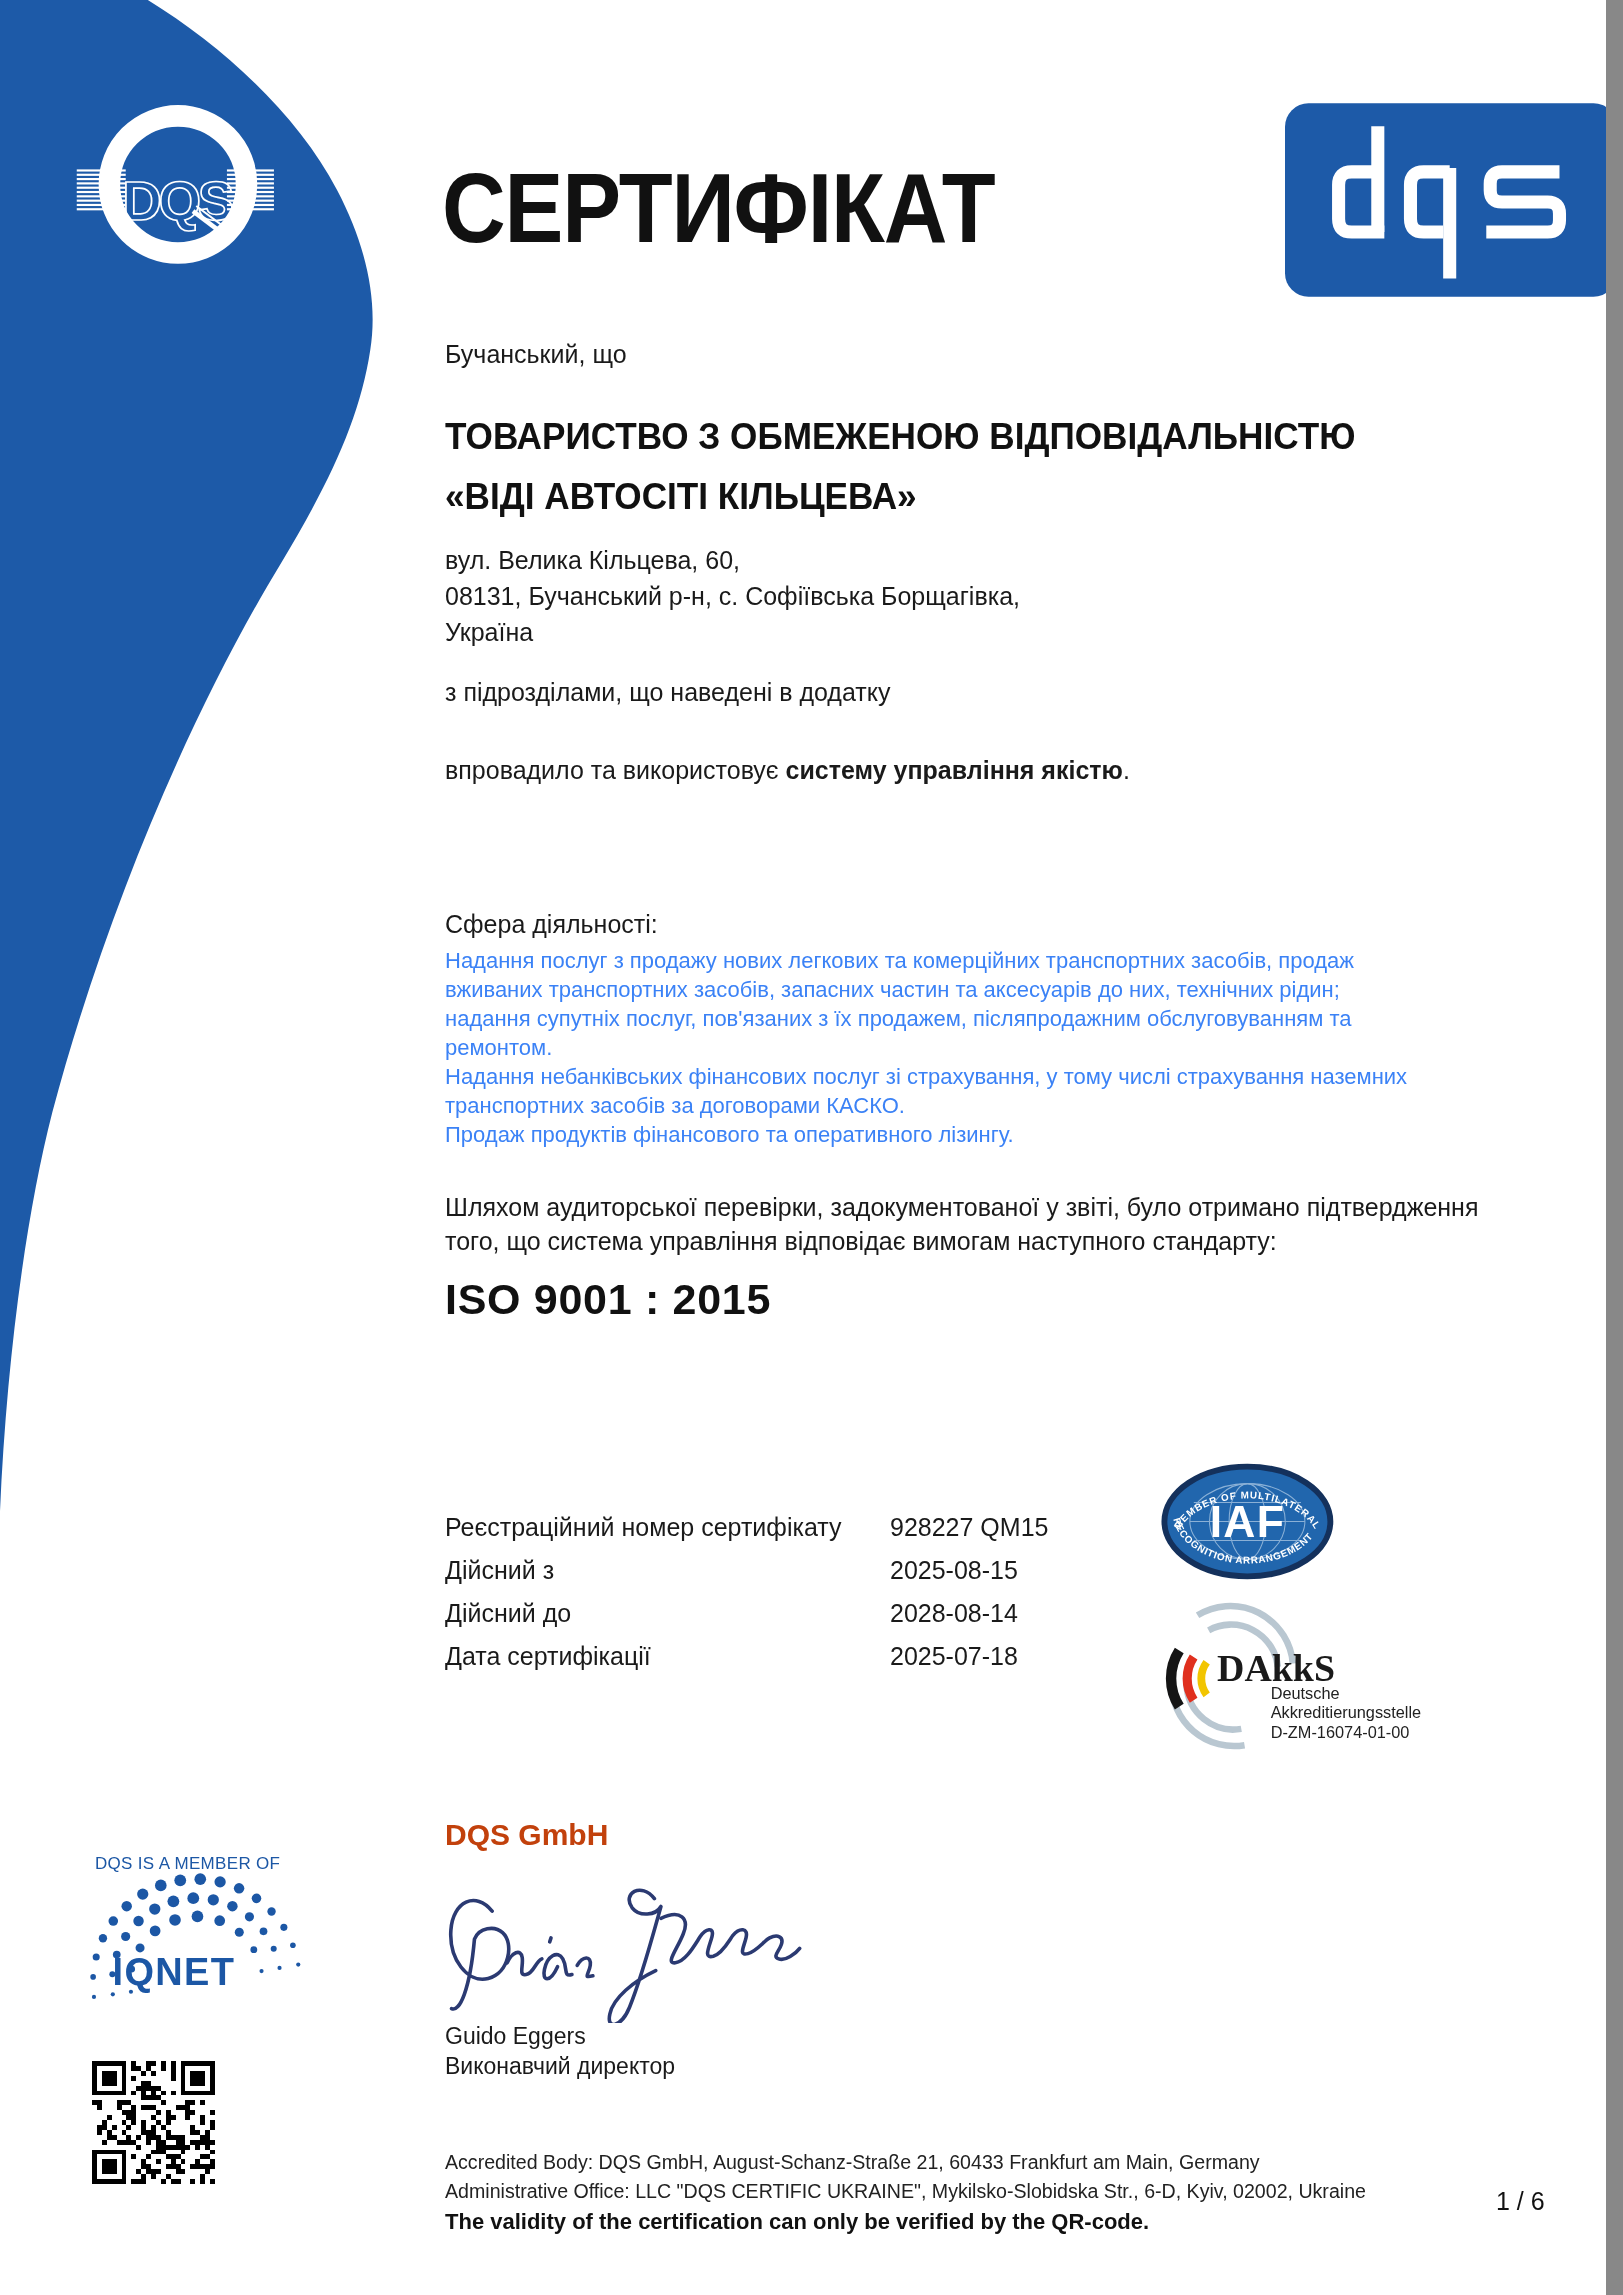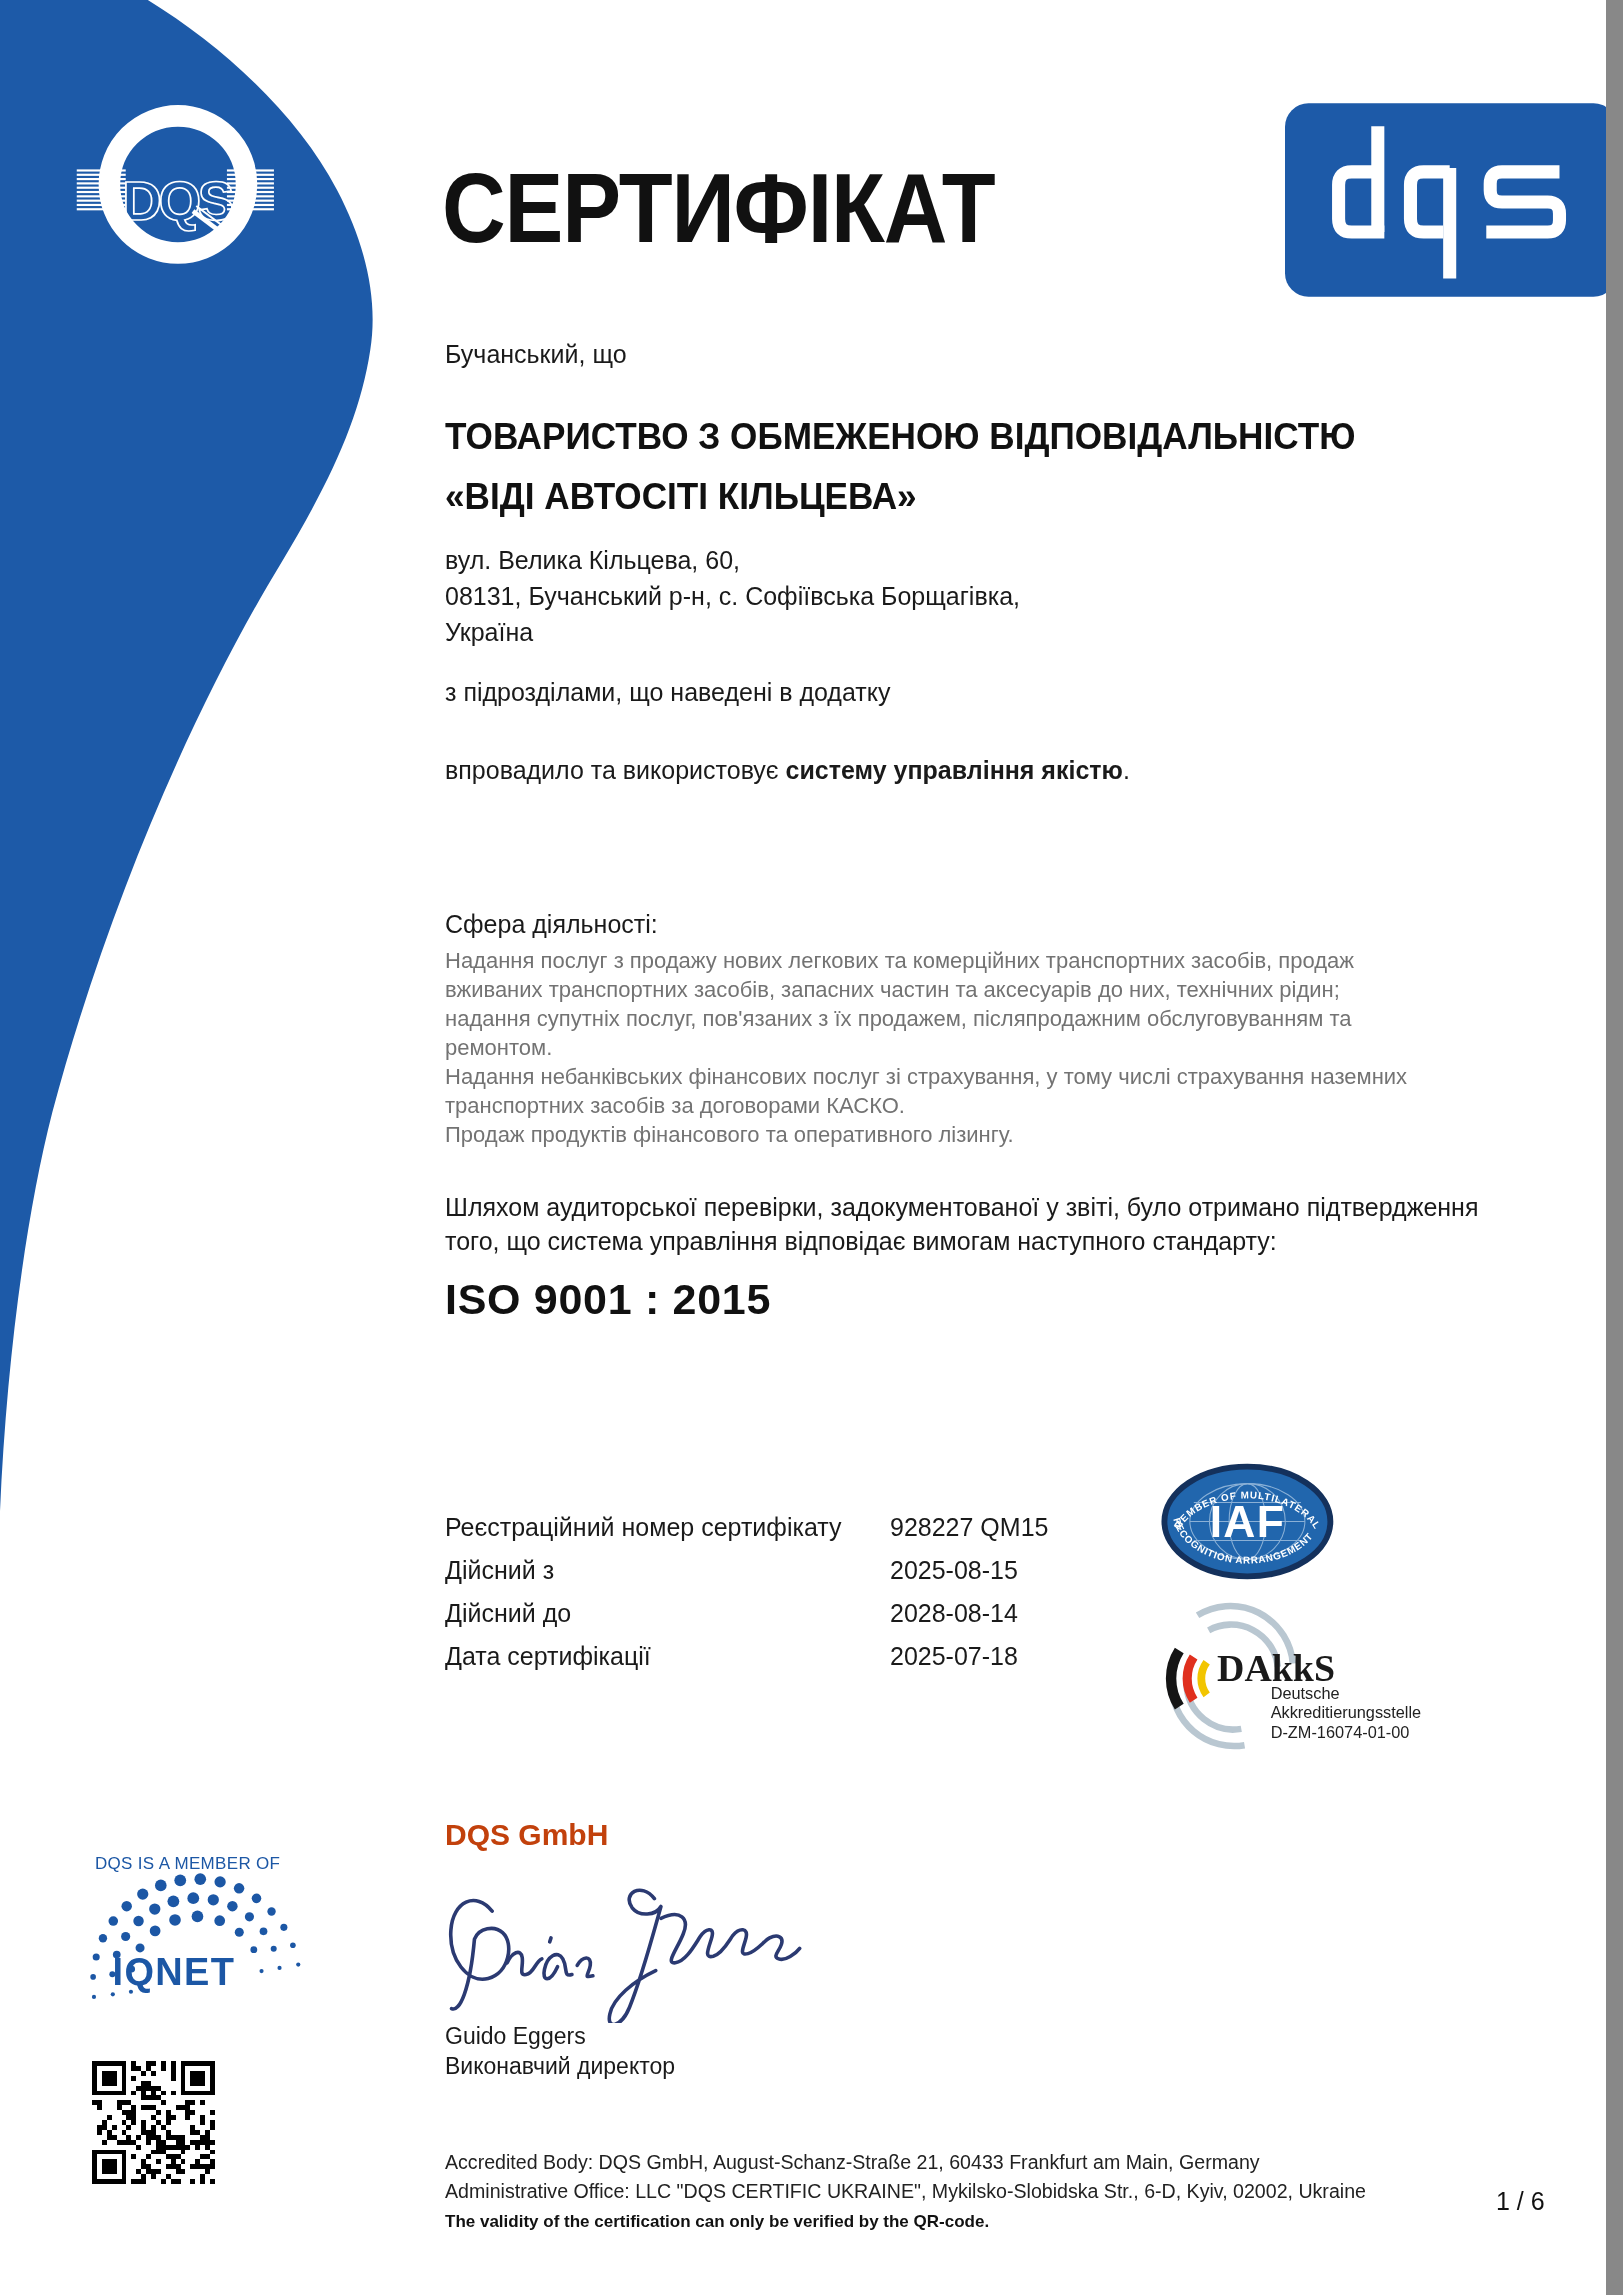--- a/index.html
+++ b/index.html
@@ -15,35 +15,35 @@
   .intro{left:445px;top:340px;font-size:25px;}
   
   .company{left:445px;top:407px;font-size:37px;font-weight:bold;line-height:60px;
            transform:scaleX(.95);transform-origin:left top;white-space:nowrap;color:#111;}
   .address{left:445px;top:542px;font-size:25px;line-height:36px;}
   .note{left:445px;top:678px;font-size:25px;}
   .impl{left:445px;top:756px;font-size:25px;}
   .impl b{font-weight:bold;}
   
   .scope-head{left:445px;top:910px;font-size:25px;}
-  .scope{left:445px;top:946px;font-size:22px;line-height:29px;color:#737373;}
+  .scope{left:445px;top:946px;font-size:22px;line-height:29px;color:#3b82f6;}
   
   .audit{left:445px;top:1190px;font-size:25px;line-height:34px;}
   .standard{left:445px;top:1275px;font-size:43px;font-weight:bold;letter-spacing:0.7px;color:#111;}
   
   .regtable{left:445px;top:1513px;width:720px;font-size:25px;}
   .regrow{position:relative;height:43px;}
   .regval{position:absolute;left:445px;top:0;}
   
   .issuer{left:445px;top:1818px;font-size:30px;font-weight:bold;color:#c2410c;}
   .signer{left:445px;top:2023px;font-size:23px;}
   .signer-title{left:445px;top:2053px;font-size:23px;}
   
   .footer{left:445px;top:2148px;font-size:19.6px;line-height:29.4px;color:#222;}
-  .footer .b3{font-size:17px;font-weight:bold;color:#111;}
+  .footer .b3{font-size:22px;font-weight:bold;color:#111;}
   .pagenum{left:1496px;top:2187px;font-size:25px;color:#111;}
 </style>
 </head>
 <body>
 
 <div class="page">
 
   <svg id="blob" class="abs" viewBox="0 0 2481 3508" aria-hidden="true">
     <path d="M 0 0 L 226 0
              C 340 70 455 175 515 290

